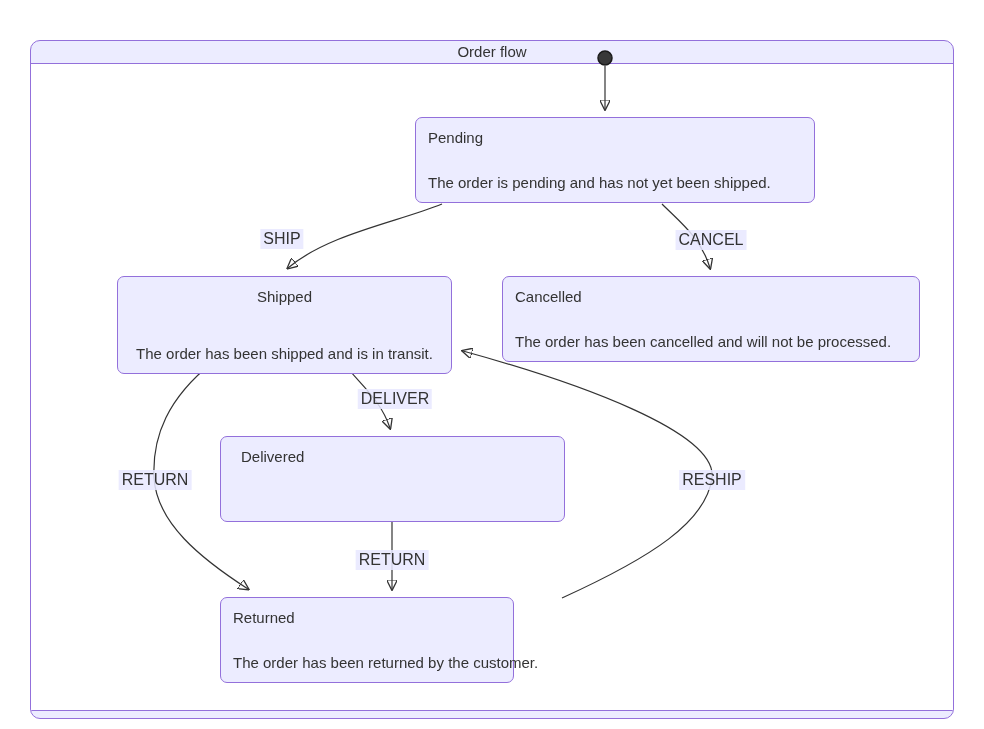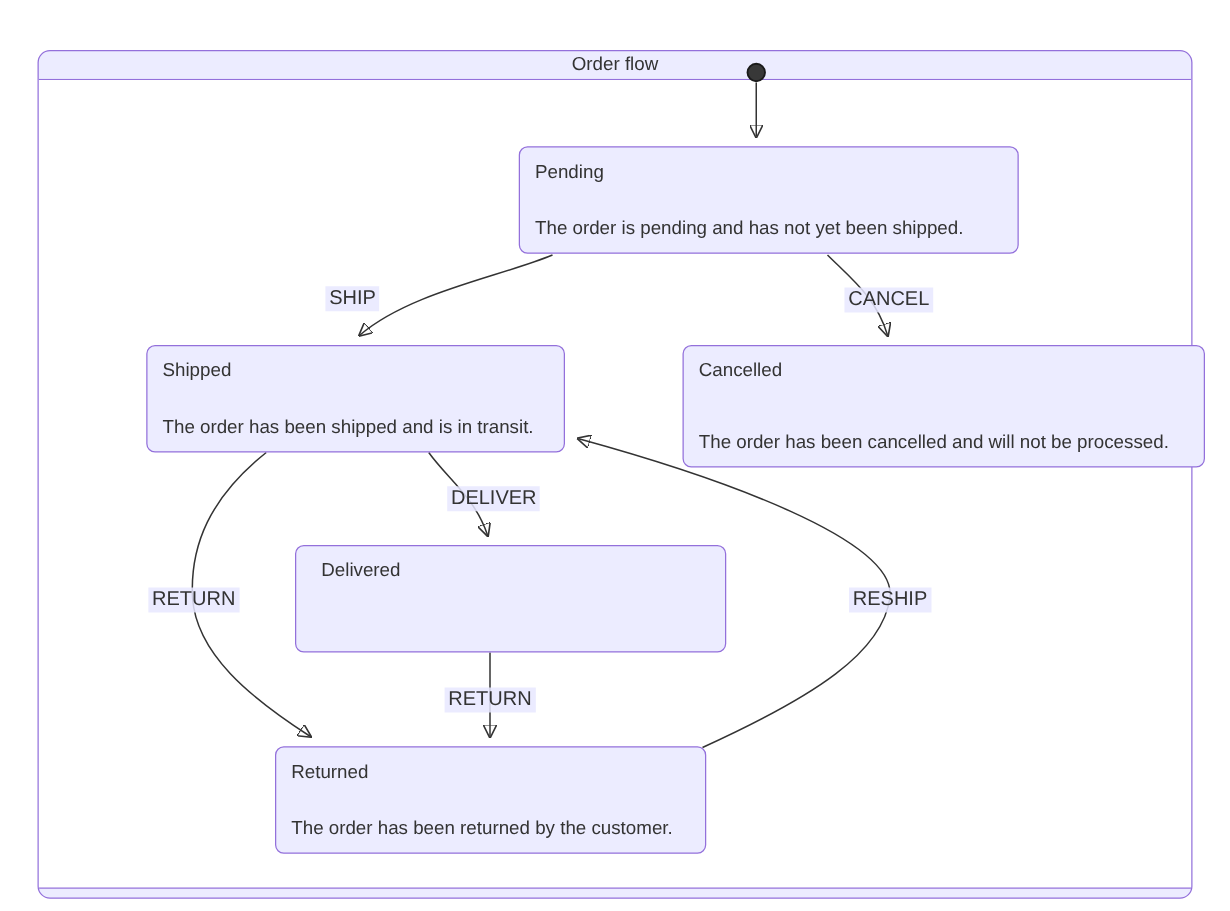--- a/index.html
+++ b/index.html
@@ -91,32 +91,32 @@
   <div class="edge-label" style="left:395px;top:399px;">DELIVER</div>
   <div class="edge-label" style="left:155px;top:480px;">RETURN</div>
   <div class="edge-label" style="left:392px;top:560px;">RETURN</div>
   <div class="edge-label" style="left:712px;top:480px;text-align:center;">RESHIP</div>
 
   <div class="state" style="left:415px;top:117px;width:400px;height:86px;">
     <div class="state-title">Pending</div>
     <div class="state-desc">The order is pending and has not yet been shipped.</div>
   </div>
 
-  <div class="state" style="left:117px;top:276px;width:335px;height:86px;">
+  <div class="state" style="left:117px;top:276px;width:335px;height:98px;align-items:center;">
     <div class="state-title">Shipped</div>
     <div class="state-desc">The order has been shipped and is in transit.</div>
   </div>
 
-  <div class="state" style="left:502px;top:276px;width:418px;height:98px;margin-left:44px;">
+  <div class="state" style="left:502px;top:276px;width:418px;height:86px;">
     <div class="state-title">Cancelled</div>
     <div class="state-desc">The order has been cancelled and will not be processed.</div>
   </div>
 
-  <div class="state" style="left:236px;top:436px;width:345px;height:86px;padding-left:20px;">
+  <div class="state" style="left:220px;top:436px;width:345px;height:86px;padding-left:20px;">
     <div class="state-title">Delivered</div>
   </div>
 
-  <div class="state" style="left:220px;top:597px;width:345px;height:86px;">
+  <div class="state" style="left:220px;top:597px;width:294px;height:86px;">
     <div class="state-title">Returned</div>
     <div class="state-desc">The order has been returned by the customer.</div>
   </div>
 
 </div>
 
 </body></html>

